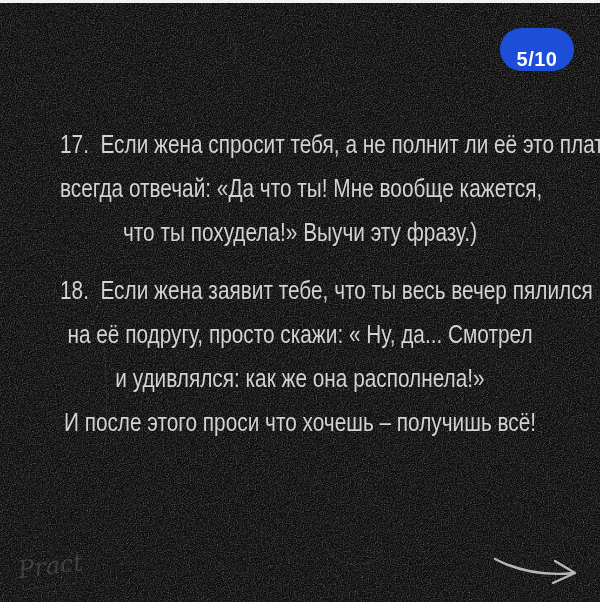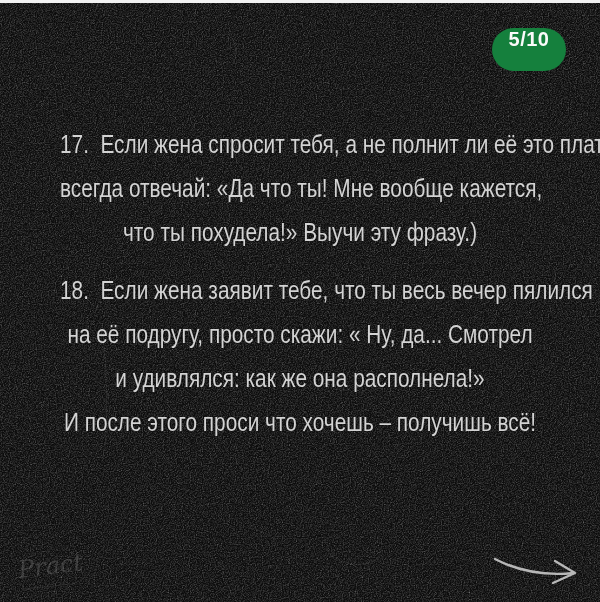--- a/index.html
+++ b/index.html
@@ -24,27 +24,27 @@
   }
   svg.noise {
     position: absolute;
     top: 0; left: 0;
     z-index: 1;
     pointer-events: none;
   }
   .badge {
     position: absolute;
     top: 28px;
-    right: 34px;
+    right: 26px;
     width: 74px;
     height: 43px;
-    background: #15803d;
+    background: #1d4ed8;
     border-radius: 22px;
     display: flex;
-    align-items: flex-start;
+    align-items: flex-end;
     justify-content: center;
     z-index: 4;
   }
   .badge span {
     color: #fafafa;
     font-size: 20px;
     font-weight: bold;
     letter-spacing: 0.5px;
   }
   .content {

